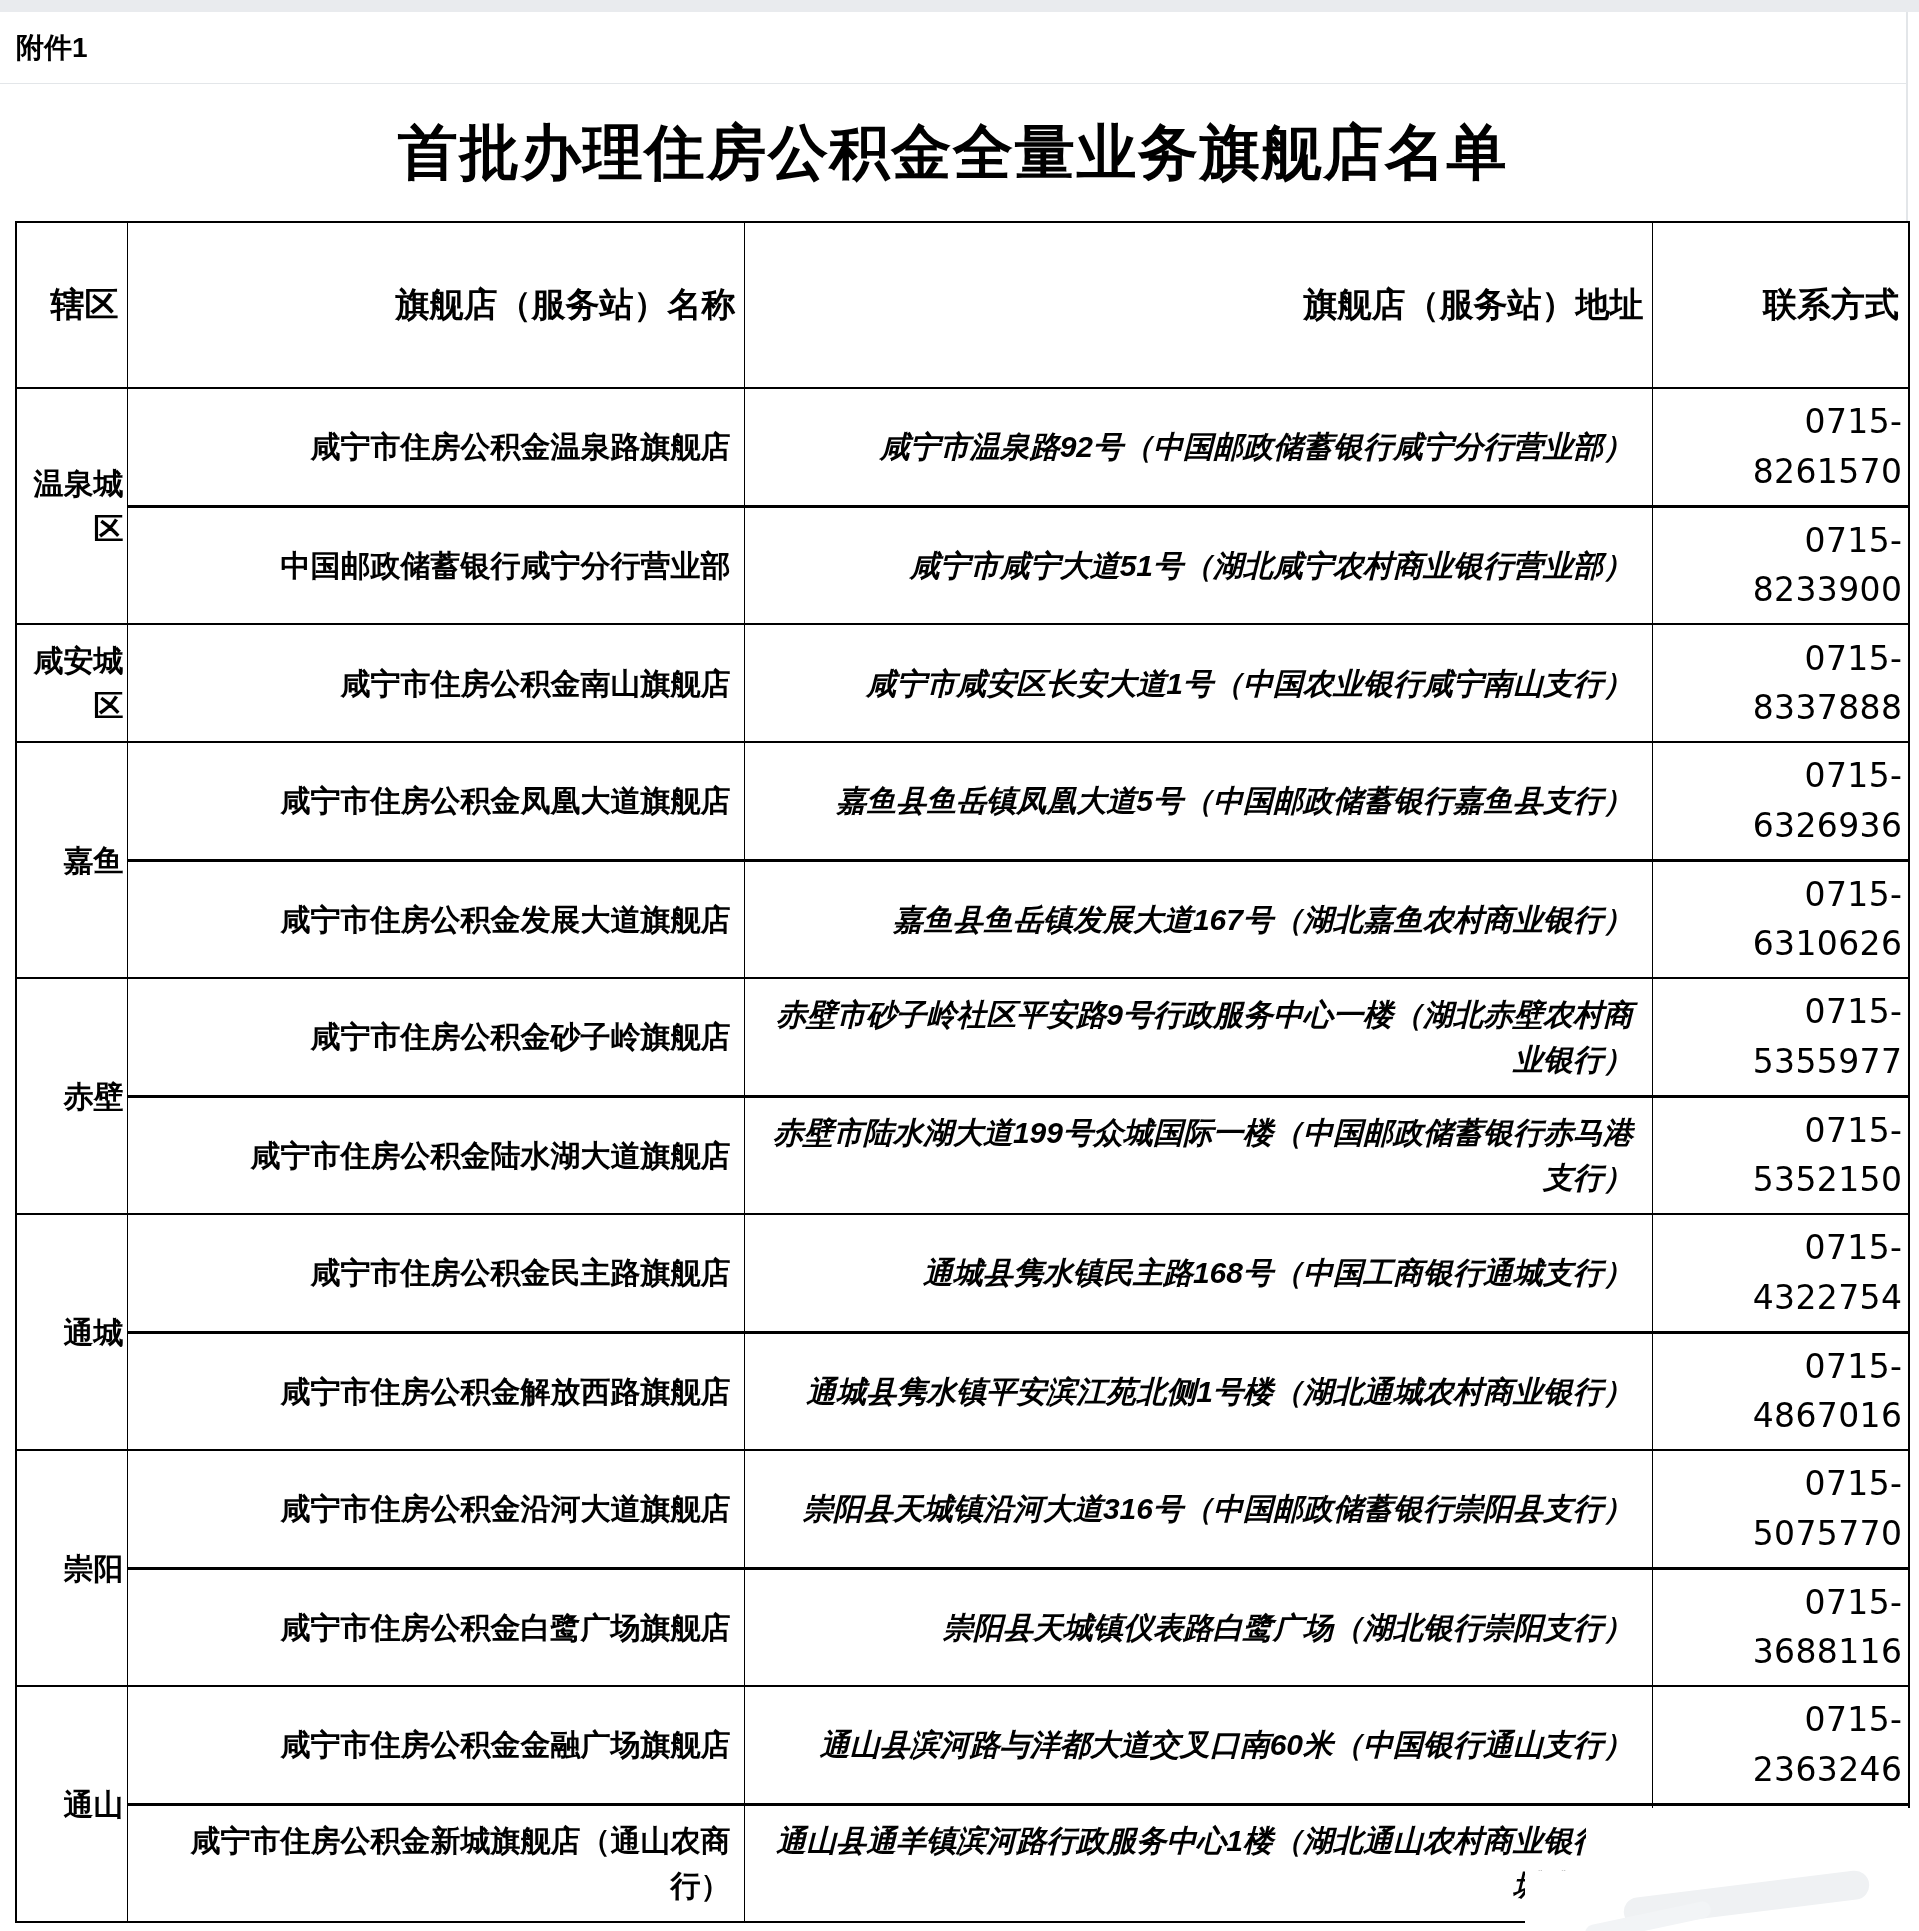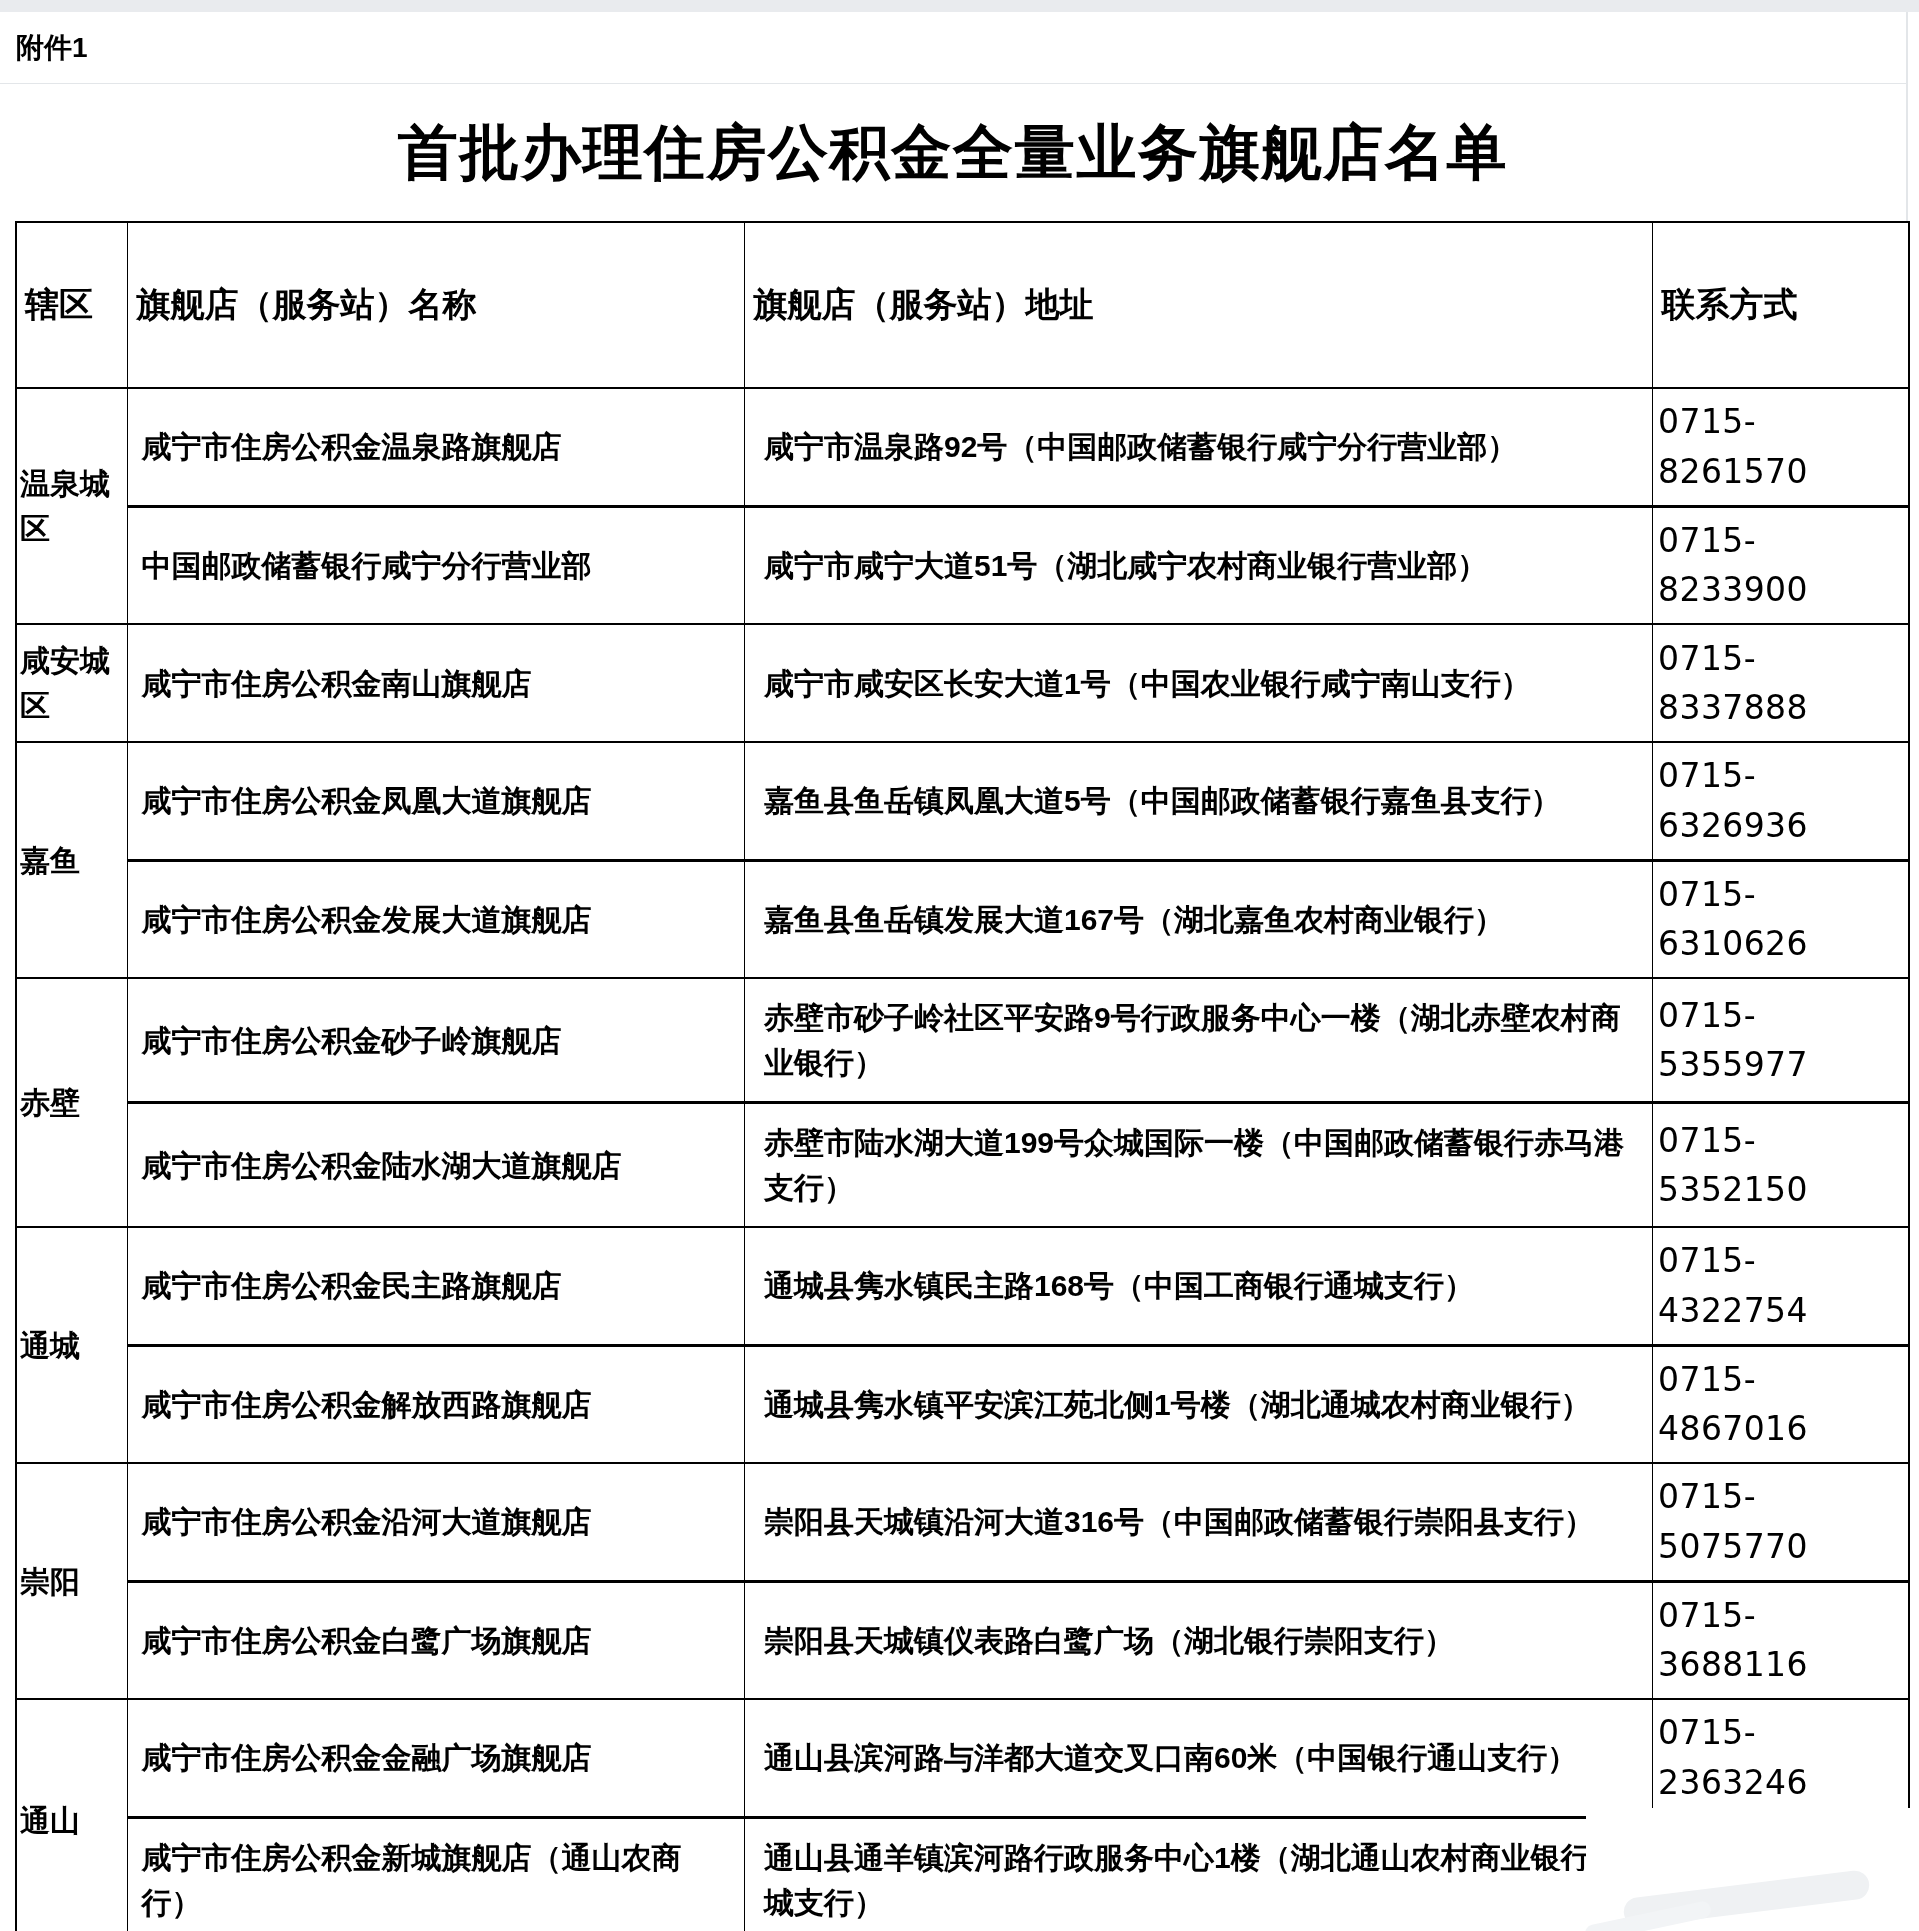--- a/index.html
+++ b/index.html
@@ -40,42 +40,42 @@
   }
   table.store-table {
     position: absolute; top: 221px; left: 14.5px;
     border-collapse: collapse;
     table-layout: fixed;
     width: 1892px;
     border: 2.6px solid #000;
   }
   .store-table th, .store-table td {
     border: 1.7px solid #000;
-    text-align: left;
+    text-align: right;
     vertical-align: middle;
     box-sizing: border-box;
     font-weight: 700;
     overflow: hidden;
   }
   .store-table thead th {
     height: 166px;
     font-size: 34px;
     border-bottom: 2.6px solid #000;
     padding: 0 8.5px;
   }
   .store-table tbody td {
     height: 118px;
     font-size: 30px;
     line-height: 1.5;
     padding: 0 13.6px;
     border-top: 2.6px solid #000;
     border-bottom: 2.6px solid #000;
   }
   .store-table td.district { padding: 0 3.4px; font-size: 30px; }
-  .store-table td.addr { padding: 16px 19px; }
+  .store-table td.addr { padding: 0 19px; font-style: italic; }
   .store-table td.phone {
     font-family: "DejaVu Sans", "Liberation Sans", sans-serif;
     font-size: 33px;
     font-weight: 400;
     letter-spacing: 0.4px;
     padding: 0 5.1px;
     margin-top: 30px;
   }
   .store-table td.thick { border-bottom: 3.4px solid #000; }
   

